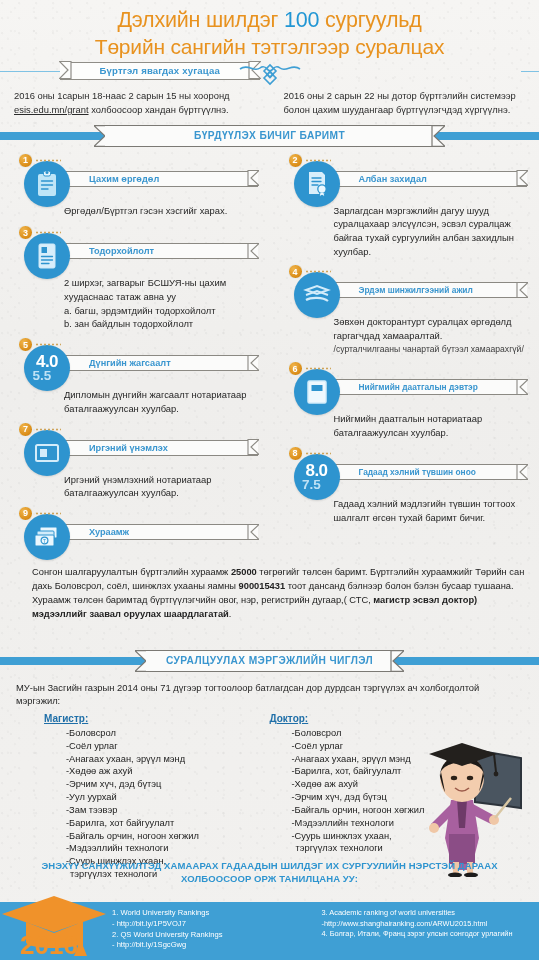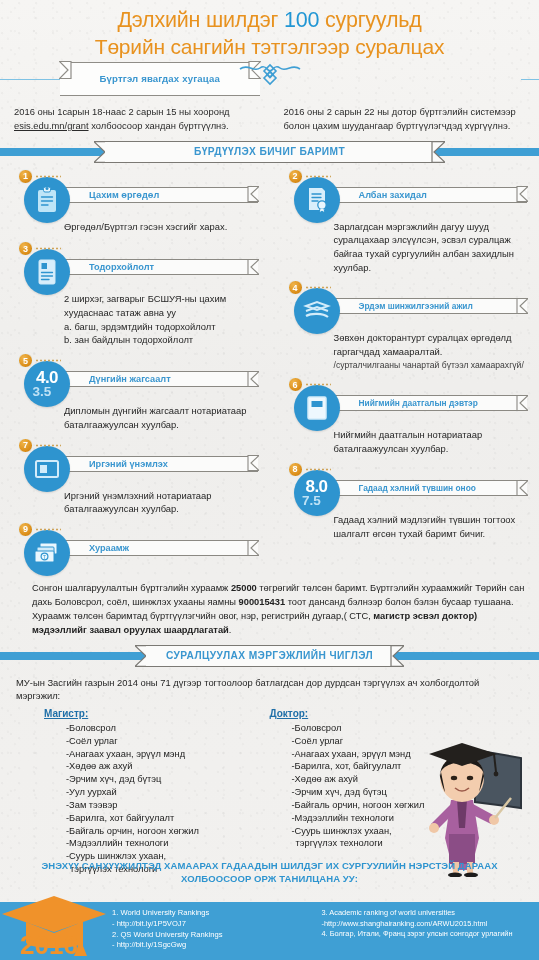--- a/index.html
+++ b/index.html
@@ -26,21 +26,21 @@
   .title-wrap { padding: 7px 0 2px; text-align: center; }
   .title-line {
     font-size: 21.5px; font-weight: normal; letter-spacing: -0.2px;
     color: #e8921f; line-height: 1.24; white-space: nowrap;
   }
   .title-line .hl { color: #2196d4; }
   .title-line.l2 { font-size: 21px; }
 
   
   .ribbon {
-    position: relative; height: 34px; display: flex;
+    position: relative; height: 18px; display: flex;
     align-items: center; justify-content: center;
     background: #fdfdfc;
     border-top: 1.3px solid #8f8d87; border-bottom: 1.3px solid #8f8d87;
   }
   .ribbon-txt {
     font-size: 9.6px; font-weight: bold; color: #3a96cf; letter-spacing: .15px;
     white-space: nowrap;
   }
   .rb-arrow { position: absolute; top: -1.3px; height: 18px; width: 13px; }
   .rb-arrow svg { display: block; }
@@ -289,21 +289,21 @@
         </div>
       </div>
 
       <div class="item" style="margin-top:6px;">
         <div class="item-head">
           <div class="badge">5</div>
           <div class="badge-dots"></div>
           <div class="circ">
             <div class="score">
               <span class="big">4.0</span>
-              <span class="sml">3.5</span>
+              <span class="sml">5.5</span>
             </div>
           </div>
           <div class="lbl-ribbon">
             <span class="lt">Дүнгийн жагсаалт</span>
             <div class="tail">
               <svg width="12" height="16" viewBox="0 0 12 16">
                   <path d="M12,0.5 L1,0.5 L1,15.5 L12,15.5 L4,8 Z" fill="#fbfbfa" stroke="#8b8983" stroke-width="1.1"></path>
                 </svg>
             </div>
           </div>
@@ -469,21 +469,21 @@
         </div>
       </div>
 
     </div>
   </div>
 
   <div class="fee-para">
     <p><span>Сонгон шалгаруулалтын бүртгэлийн хураамж </span><b>25000</b><span> төгрөгийг төлсөн баримт. Бүртгэлийн хураамжийг Төрийн сан дахь  Боловсрол, соёл, шинжлэх ухааны  яамны </span><b>900015431</b><span> тоот дансанд бэлнээр болон бэлэн бусаар тушаана. Хураамж төлсөн баримтад бүртгүүлэгчийн овог, нэр, регистрийн дугаар,( СТС, </span><b>магистр эсвэл доктор)</b><span> </span><b>мэдээллийг заавал оруулах шаардлагатай</b><span>.</span></p>
   </div>
 
-  <div class="sec-head" style="margin-top:7px;">
+  <div class="sec-head" style="margin-top:28px;">
     <div class="bar"></div>
     <div class="notch" style="left:135px;">
       <svg width="15" height="22" viewBox="0 0 15 22">
           <path d="M0,0.6 L13,0.6 L13,21.4 L0,21.4 L11,11 Z" fill="#fbfbfa" stroke="#7b7974" stroke-width="1.2"></path>
         </svg>
     </div>
     <div class="plate" style="left:146px;right:146px;">
       <span>СУРАЛЦУУЛАХ МЭРГЭЖЛИЙН ЧИГЛЭЛ</span>
     </div>
     <div class="notch" style="right:135px;">

